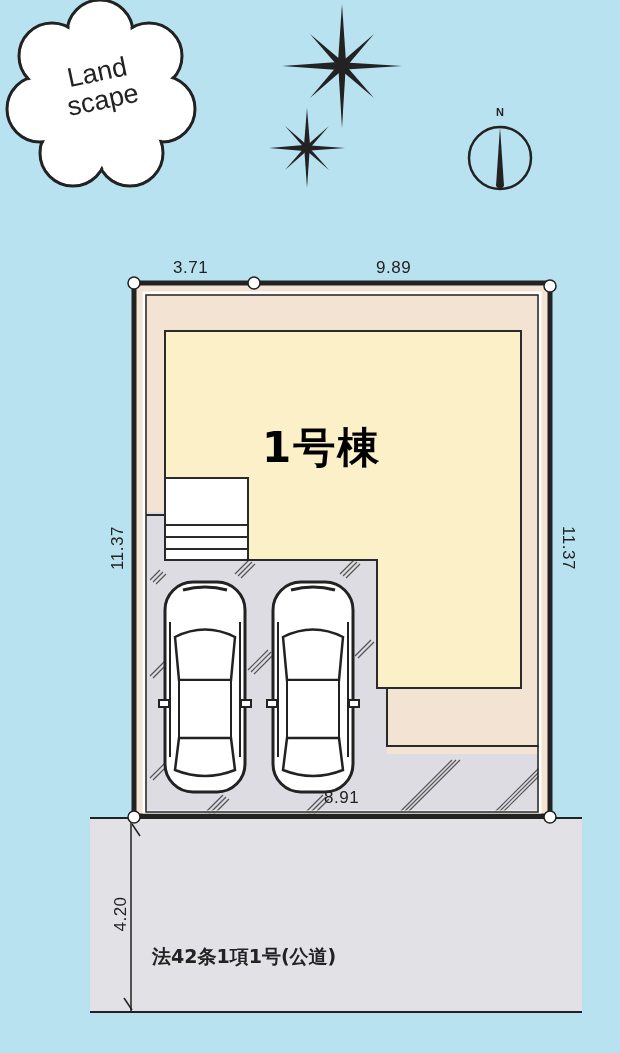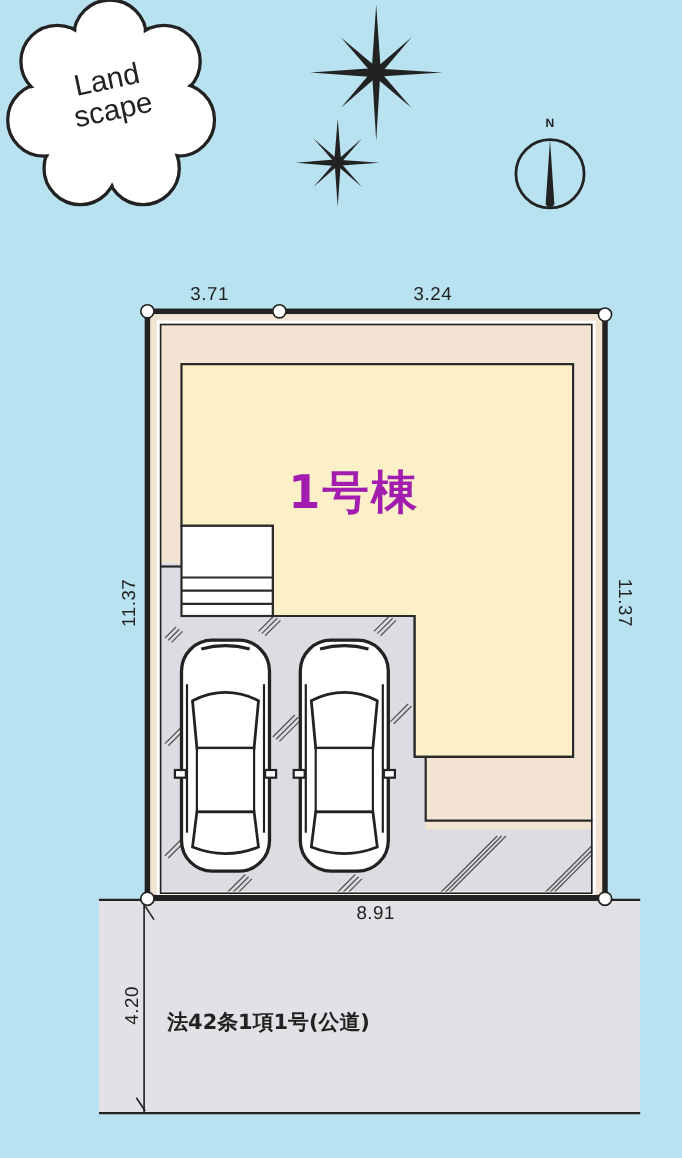--- a/index.html
+++ b/index.html
@@ -2,21 +2,21 @@
 <html><head>
 <meta charset="utf-8">
 <style>
   html, body { margin:0; padding:0; }
   body { width:620px; height:1053px; background:#b9e2f1; position:relative; overflow:hidden;
          font-family:"Liberation Sans", sans-serif; }
   svg.full { position:absolute; left:0; top:0; }
   .dim { position:absolute; font-family:"Liberation Sans", sans-serif; font-size:17px; color:#222; letter-spacing:0.5px; }
   .dim-v { transform:rotate(-90deg); transform-origin:center center; }
   .dim-v-r { transform:rotate(90deg); transform-origin:center center; }
-  .bld-label { position:absolute; font-family:"DejaVu Sans", sans-serif; font-weight:bold; font-size:42px; color:#a21caf; letter-spacing:2px; }
+  .bld-label { position:absolute; font-family:"DejaVu Sans", sans-serif; font-weight:bold; font-size:42px; color:#000000; letter-spacing:2px; }
   .road-label { position:absolute; font-family:"DejaVu Sans", sans-serif; font-weight:bold; font-size:19px; color:#222; }
   .logo-text { position:absolute; font-family:"Liberation Sans", sans-serif; font-size:27px; color:#222; line-height:28px; text-align:center; }
   .north-label { position:absolute; font-family:"Liberation Sans", sans-serif; font-weight:bold; font-size:11px; color:#222; }
 </style>
 </head>
 <body>
 
 <svg class="full" width="620" height="1053" viewBox="0 0 620 1053">
   <defs>
     <pattern id="hatch" width="8" height="8" patternUnits="userSpaceOnUse" patternTransform="rotate(-50)">
@@ -186,21 +186,21 @@
 </svg>
 
 <div class="logo-text" style="left:30px; top:58px; width:140px; transform:rotate(-12deg);">
   <div>Land</div>
   <div>scape</div>
 </div>
 
 <div class="north-label" style="left:496px; top:106px;">N</div>
 
 <div class="dim" style="left:173px; top:258px;">3.71</div>
-<div class="dim" style="left:376px; top:258px;">3.24</div>
+<div class="dim" style="left:376px; top:258px;">9.89</div>
 <div class="dim dim-v" style="left:96px; top:538px;">11.37</div>
 <div class="dim dim-v-r" style="left:546px; top:538px;">11.37</div>
-<div class="dim" style="left:324px; top:820px;text-align:center;">8.91</div>
+<div class="dim" style="left:324px; top:788px;text-align:center;">8.91</div>
 <div class="dim dim-v" style="left:103px; top:904px;">4.20</div>
 
 <div class="bld-label" style="left:262px; top:420px;">1号棟</div>
 
-<div class="road-label" style="left:152px; top:916px;">法42条1項1号(公道)</div>
+<div class="road-label" style="left:152px; top:944px;">法42条1項1号(公道)</div>
 
 </body></html>

